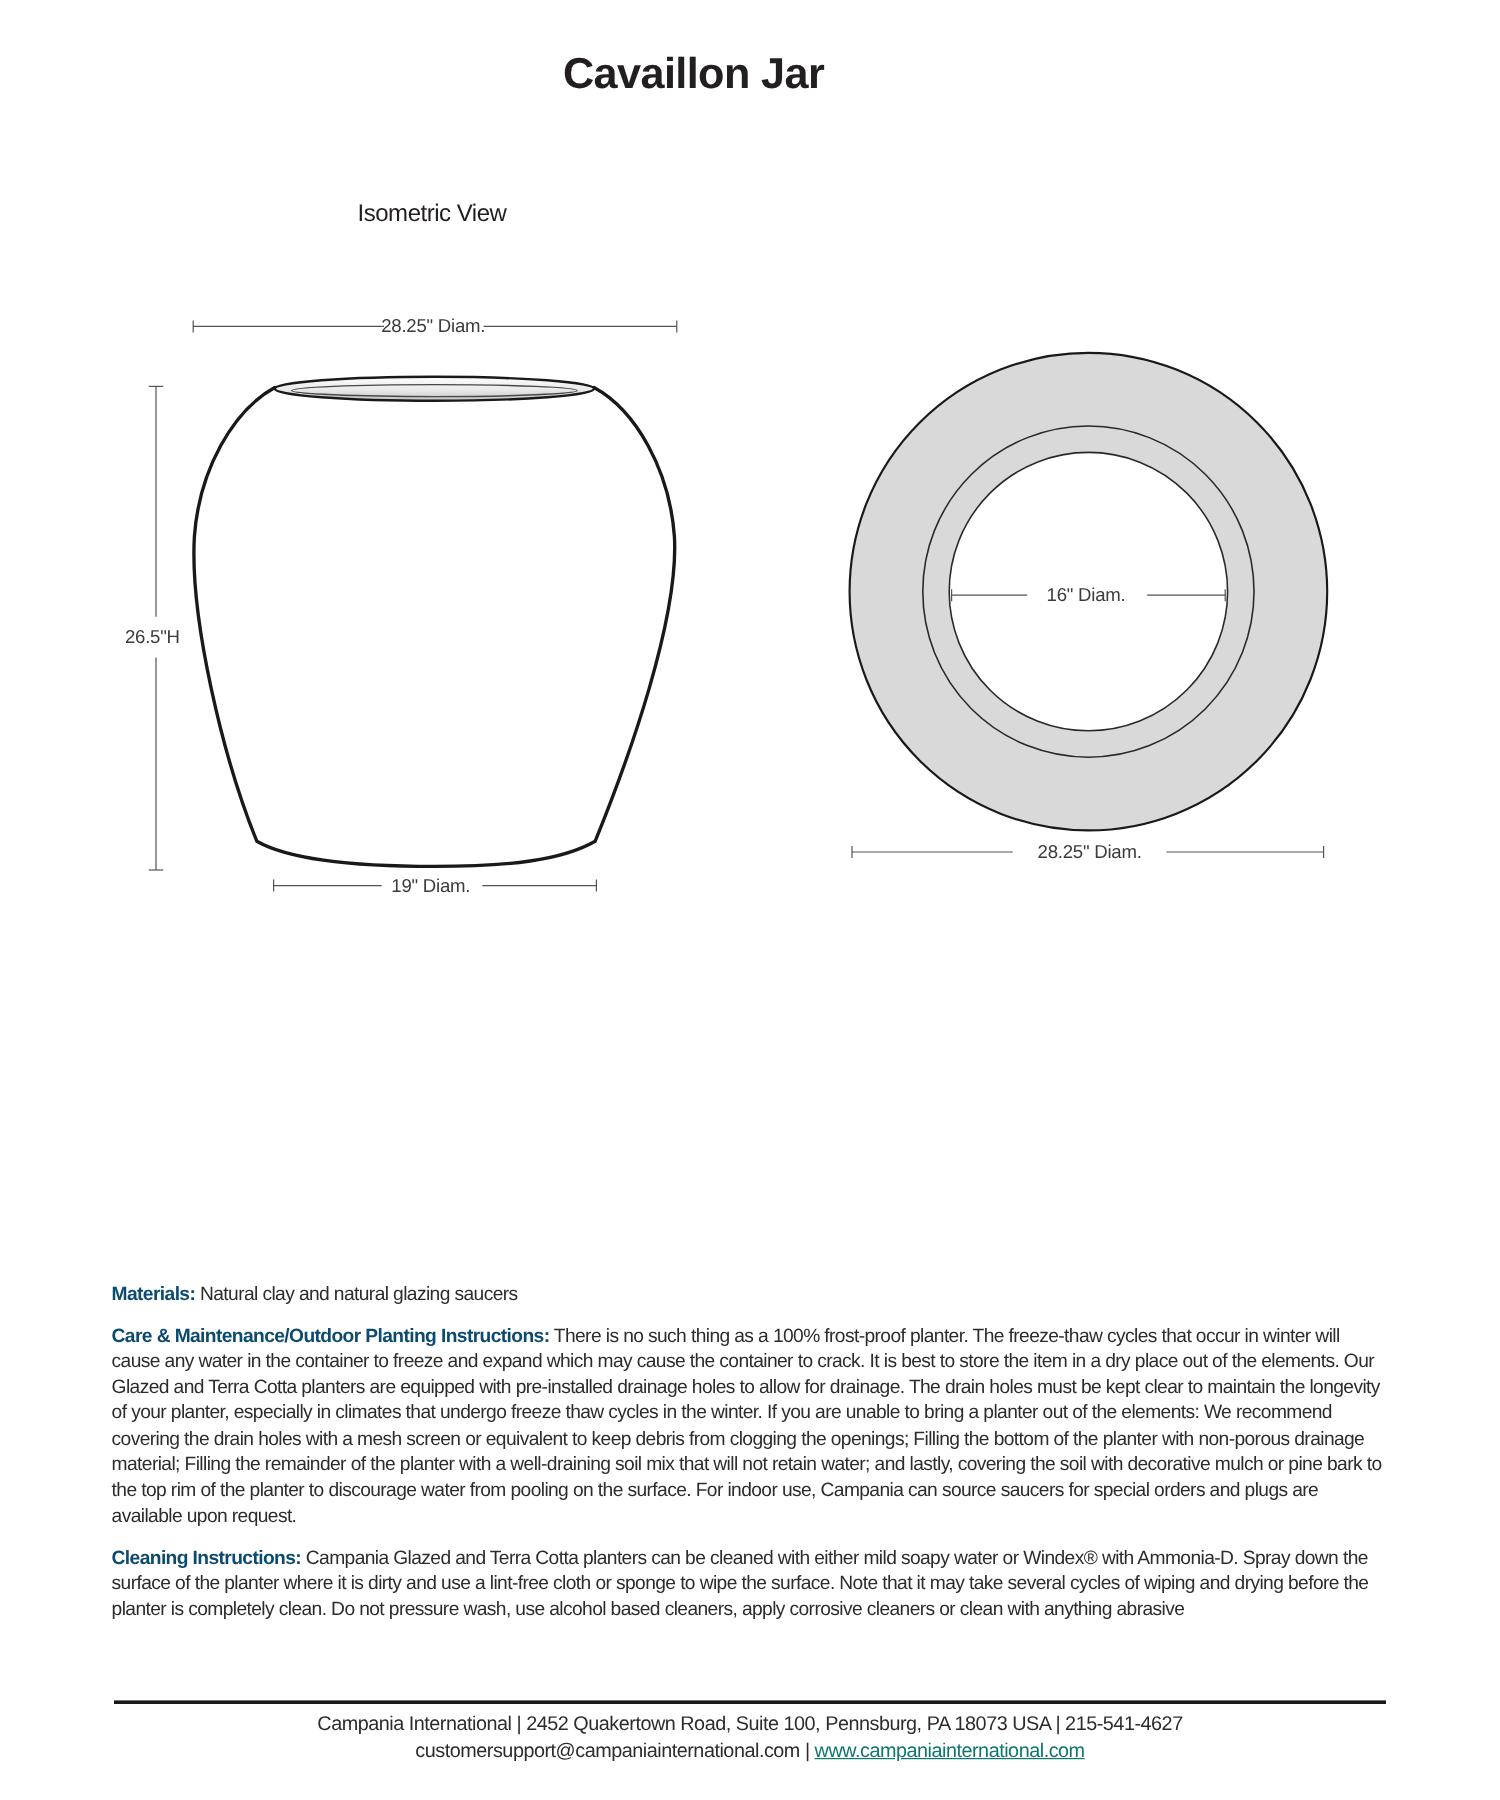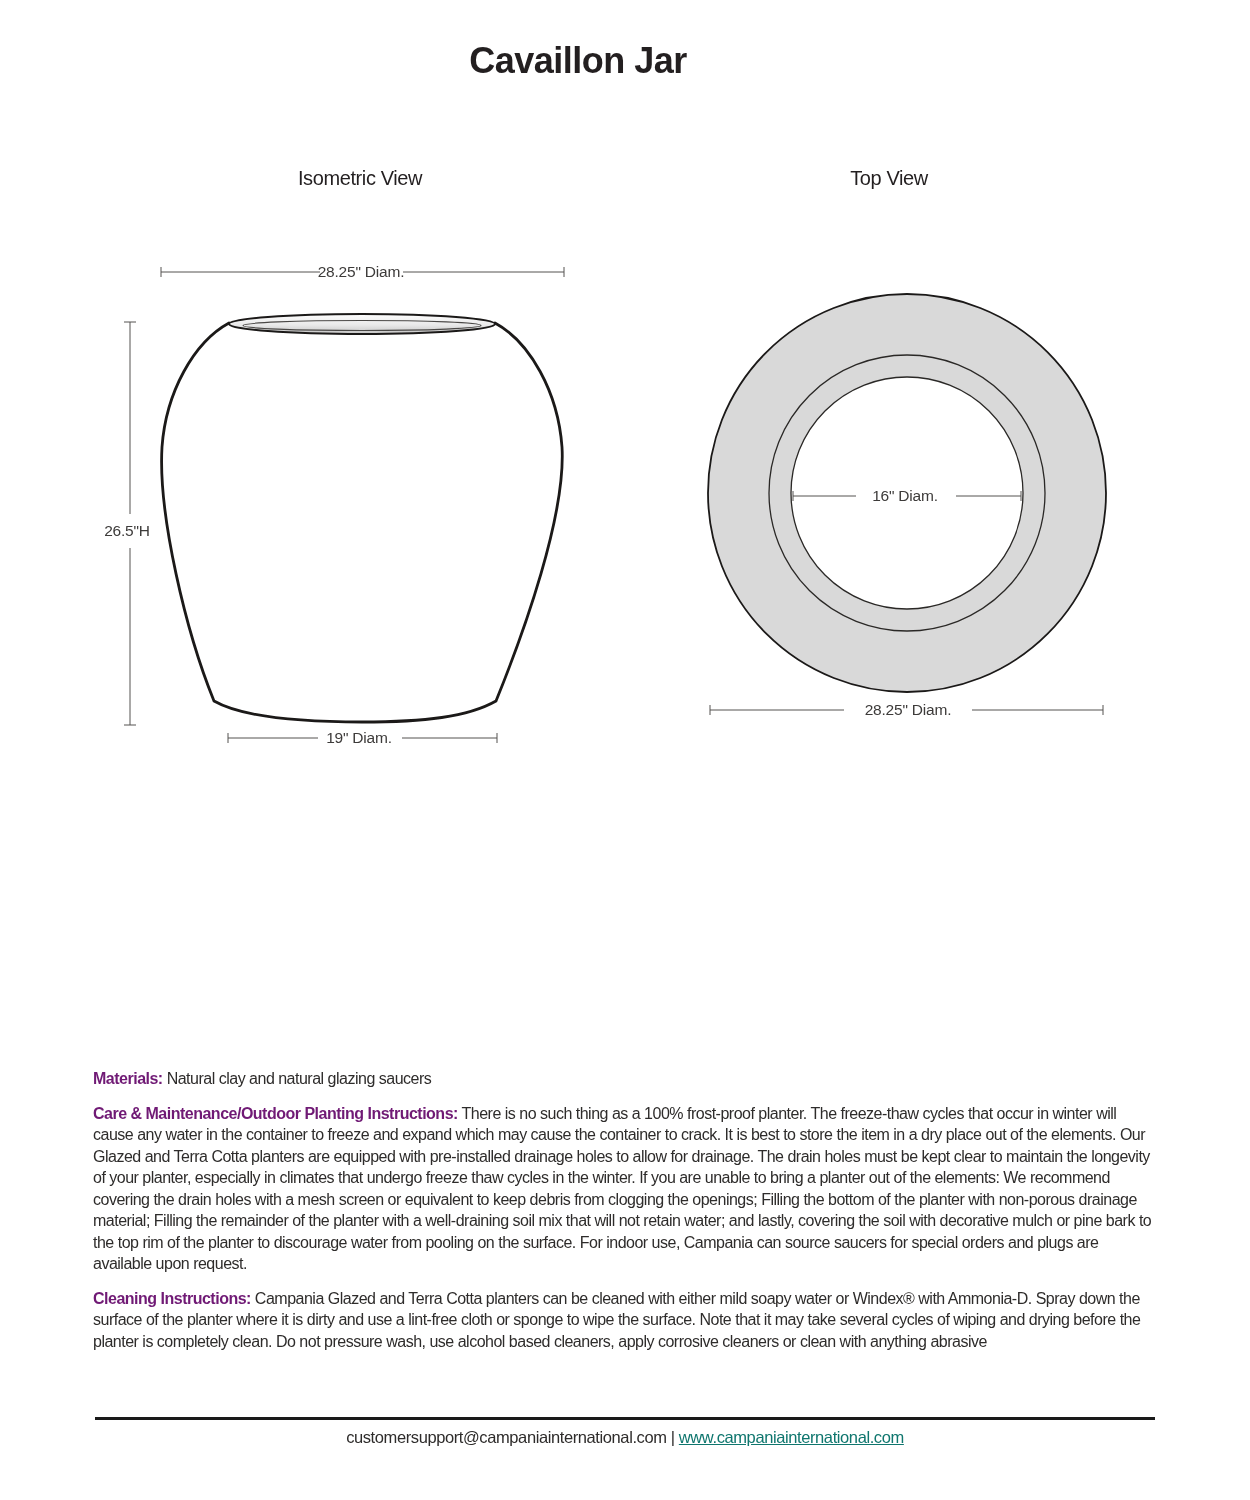--- a/index.html
+++ b/index.html
@@ -45,21 +45,21 @@
     position:absolute;
     left:93px; top:1068px;
     width:1064px;
     font-size:16px;
     letter-spacing:-0.5px;
     line-height:21.5px;
     color:#2e2c2b;
     text-align:left;
   }
   .specs p{margin:0 0 13px 0;}
-  .specs strong{color:#701a75;}
+  .specs strong{color:#0c4a6e;}
   .footer-rule{
     position:absolute;
     left:95px; top:1417px;
     width:1060px; height:3px;
     background:#1a1a1a;
   }
   .footer{
     position:absolute;
     left:0; top:1426px; width:1250px;
     text-align:center;
@@ -74,21 +74,20 @@
   }
 </style>
 </head>
 <body>
 
 <div class="page">
 
   <div class="doc-title">Cavaillon Jar</div>
 
   <div class="view-label iso">Isometric View</div>
-  <div class="view-label top">Top View</div>
 
   <svg class="drawing-layer" width="1250" height="790" viewBox="0 0 1250 790">
     <defs>
       <linearGradient id="rimGrad" x1="0" y1="0" x2="0" y2="1">
         <stop offset="0" stop-color="#fefefe"></stop>
         <stop offset="0.55" stop-color="#e9e9e9"></stop>
         <stop offset="1" stop-color="#c3c3c3"></stop>
       </linearGradient>
     </defs>
 
@@ -156,16 +155,17 @@
   <div class="specs">
     <p><strong>Materials:</strong> <span>Natural clay and natural glazing saucers</span></p>
 
     <p><strong>Care &amp; Maintenance/Outdoor Planting Instructions:</strong> <span>There is no such thing as a 100% frost-proof planter. The freeze-thaw cycles that occur in winter will cause any water in the container to freeze and expand which may cause the container to crack. It is best to store the item in a dry place out of the elements. Our Glazed and Terra Cotta planters are equipped with pre-installed drainage holes to allow for drainage. The drain holes must be kept clear to maintain the longevity of your planter, especially in climates that undergo freeze thaw cycles in the winter. If you are unable to bring a planter out of the elements: We recommend covering the drain holes with a mesh screen or equivalent to keep debris from clogging the openings; Filling the bottom of the planter with non-porous drainage material; Filling the remainder of the planter with a well-draining soil mix that will not retain water; and lastly, covering the soil with decorative mulch or pine bark to the top rim of the planter to discourage water from pooling on the surface. For indoor use, Campania can source saucers for special orders and plugs are available upon request.</span></p>
 
     <p><strong>Cleaning Instructions:</strong> <span>Campania Glazed and Terra Cotta planters can be cleaned with either mild soapy water or Windex® with Ammonia-D. Spray down the surface of the planter where it is dirty and use a lint-free cloth or sponge to wipe the surface. Note that it may take several cycles of wiping and drying before the planter is completely clean. Do not pressure wash, use alcohol based cleaners, apply corrosive cleaners or clean with anything abrasive</span></p>
   </div>
 
   <div class="footer-rule"></div>
   <div class="footer">
+    <div>Campania International | 2452 Quakertown Road, Suite 100, Pennsburg, PA 18073 USA | 215-541-4627</div>
     <div><span>customersupport@campaniainternational.com</span> <span>|</span> <a href="#">www.campaniainternational.com</a></div>
   </div>
 
 </div>
 
 </body></html>

